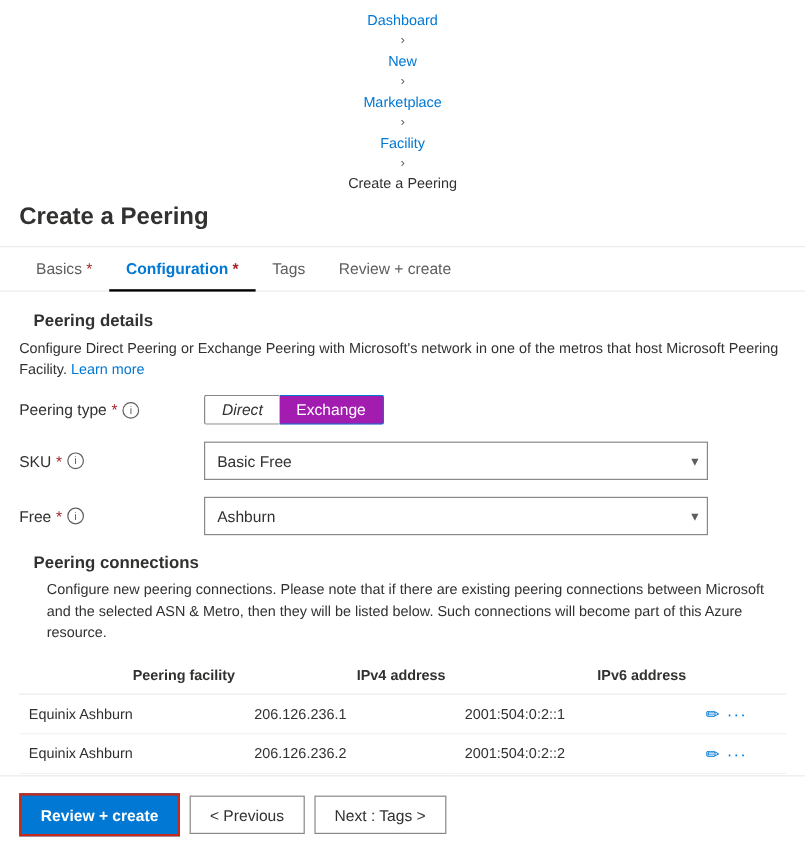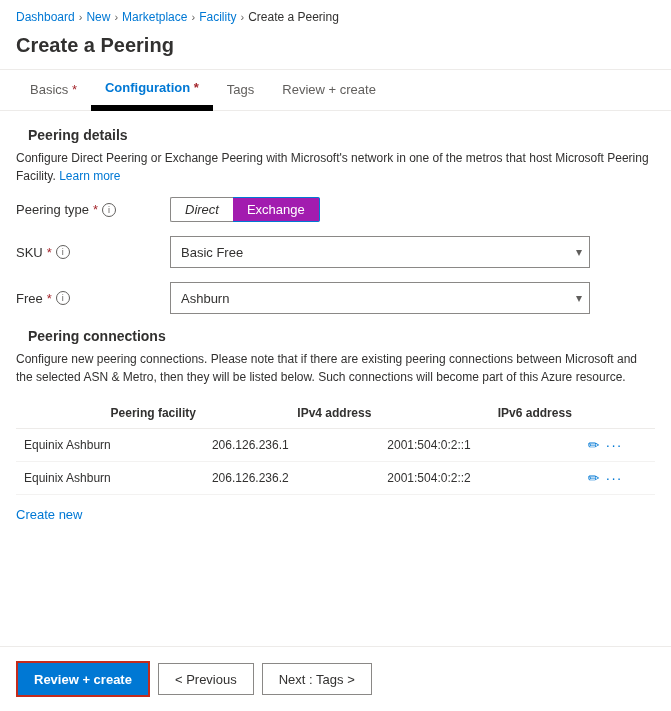--- a/index.html
+++ b/index.html
@@ -1,29 +1,29 @@
 <!DOCTYPE html>
 <html><head>
   <meta charset="utf-8">
   <style>
     * { box-sizing: border-box; margin: 0; padding: 0; }
     body { font-family: 'Segoe UI', Arial, sans-serif; font-size: 13px; color: #323130; background: #fff; width: 671px; min-height: 711px; }
     
-    .breadcrumb { display: flex; align-items: center; padding: 10px 16px 6px; font-size: 12px; color: #605e5c; gap: 4px; }
+    .breadcrumb { display: flex; align-items: center; padding: 10px 16px 6px; font-size: 12px; color: #605e5c; gap: 4px; flex-direction: column; }
     .breadcrumb a { color: #0078d4; text-decoration: none; }
     .breadcrumb-sep { color: #605e5c; font-size: 11px; }
     .breadcrumb-current { color: #323130; }
     
     .page-title { font-size: 20px; font-weight: 600; color: #323130; padding: 4px 16px 12px; }
     
     .divider { height: 1px; background: #edebe9; margin: 0 0 0 0; }
     
     .tabs { display: flex; align-items: center; padding: 0 16px; border-bottom: 1px solid #edebe9; gap: 0; }
     .tab { padding: 10px 14px; font-size: 13px; cursor: pointer; color: #605e5c; border-bottom: 2px solid transparent; margin-bottom: -1px; }
-    .tab.active { color: #0078d4; border-bottom: 6px solid #000000; font-weight: 600; }
+    .tab.active { color: #0078d4; border-bottom: 2px solid #000000; font-weight: 600; }
     .tab-asterisk { color: #a4262c; }
     
     .content { padding: 16px; }
     
     .section-title { font-size: 14px; font-weight: 600; color: #323130; margin-bottom: 6px; padding-left: 12px; }
     .section-desc { font-size: 12px; color: #323130; margin-bottom: 12px; line-height: 1.5; }
     .section-desc a { color: #0078d4; text-decoration: none; }
     
     .form-row { display: flex; align-items: center; margin-bottom: 14px; gap: 24px; }
     .form-label { width: 130px; font-size: 13px; color: #323130; display: flex; align-items: center; gap: 4px; flex-shrink: 0; }
@@ -35,21 +35,21 @@
     .radio-btn:first-child { border-radius: 2px 0 0 2px; border-right: none; font-style: italic; }
     .radio-btn:last-child { border-radius: 0 2px 2px 0; border-left: none; }
     .radio-btn.selected { background: #a21caf; color: #fff; border-color: #0078d4; }
     .radio-btn.unselected { background: #fff; color: #323130; }
     
     .dropdown { position: relative; width: 420px; }
     .dropdown-select { width: 100%; padding: 5px 30px 5px 10px; border: 1px solid #8a8886; background: #fff; font-size: 13px; color: #323130; appearance: none; cursor: pointer; height: 32px; }
     .dropdown-arrow { position: absolute; right: 8px; top: 50%; transform: translateY(-50%); color: #605e5c; pointer-events: none; font-size: 12px; }
     
     .peering-connections { margin-top: 8px; }
-    .connections-desc { font-size: 12px; color: #323130; margin-bottom: 12px; line-height: 1.5; }
+    .connections-desc { font-size: 12px; color: #323130; margin-bottom: 12px; line-height: 1.5; margin-left: 23px; }
     
     .table { width: 100%; border-collapse: collapse; margin-bottom: 8px; }
     .table-header { border-bottom: 1px solid #edebe9; }
     .table th { text-align: right; font-size: 12px; font-weight: 600; color: #323130; padding: 8px 8px; }
     .table td { font-size: 12px; color: #323130; padding: 8px 8px; border-bottom: 1px solid #f3f2f1; }
     .td-link { color: #0078d4; }
     
     .row-actions { display: flex; align-items: center; gap: 6px; }
     .edit-icon { color: #0078d4; cursor: pointer; font-size: 14px; }
     .more-icon { color: #0078d4; cursor: pointer; font-size: 14px; letter-spacing: 1px; }

